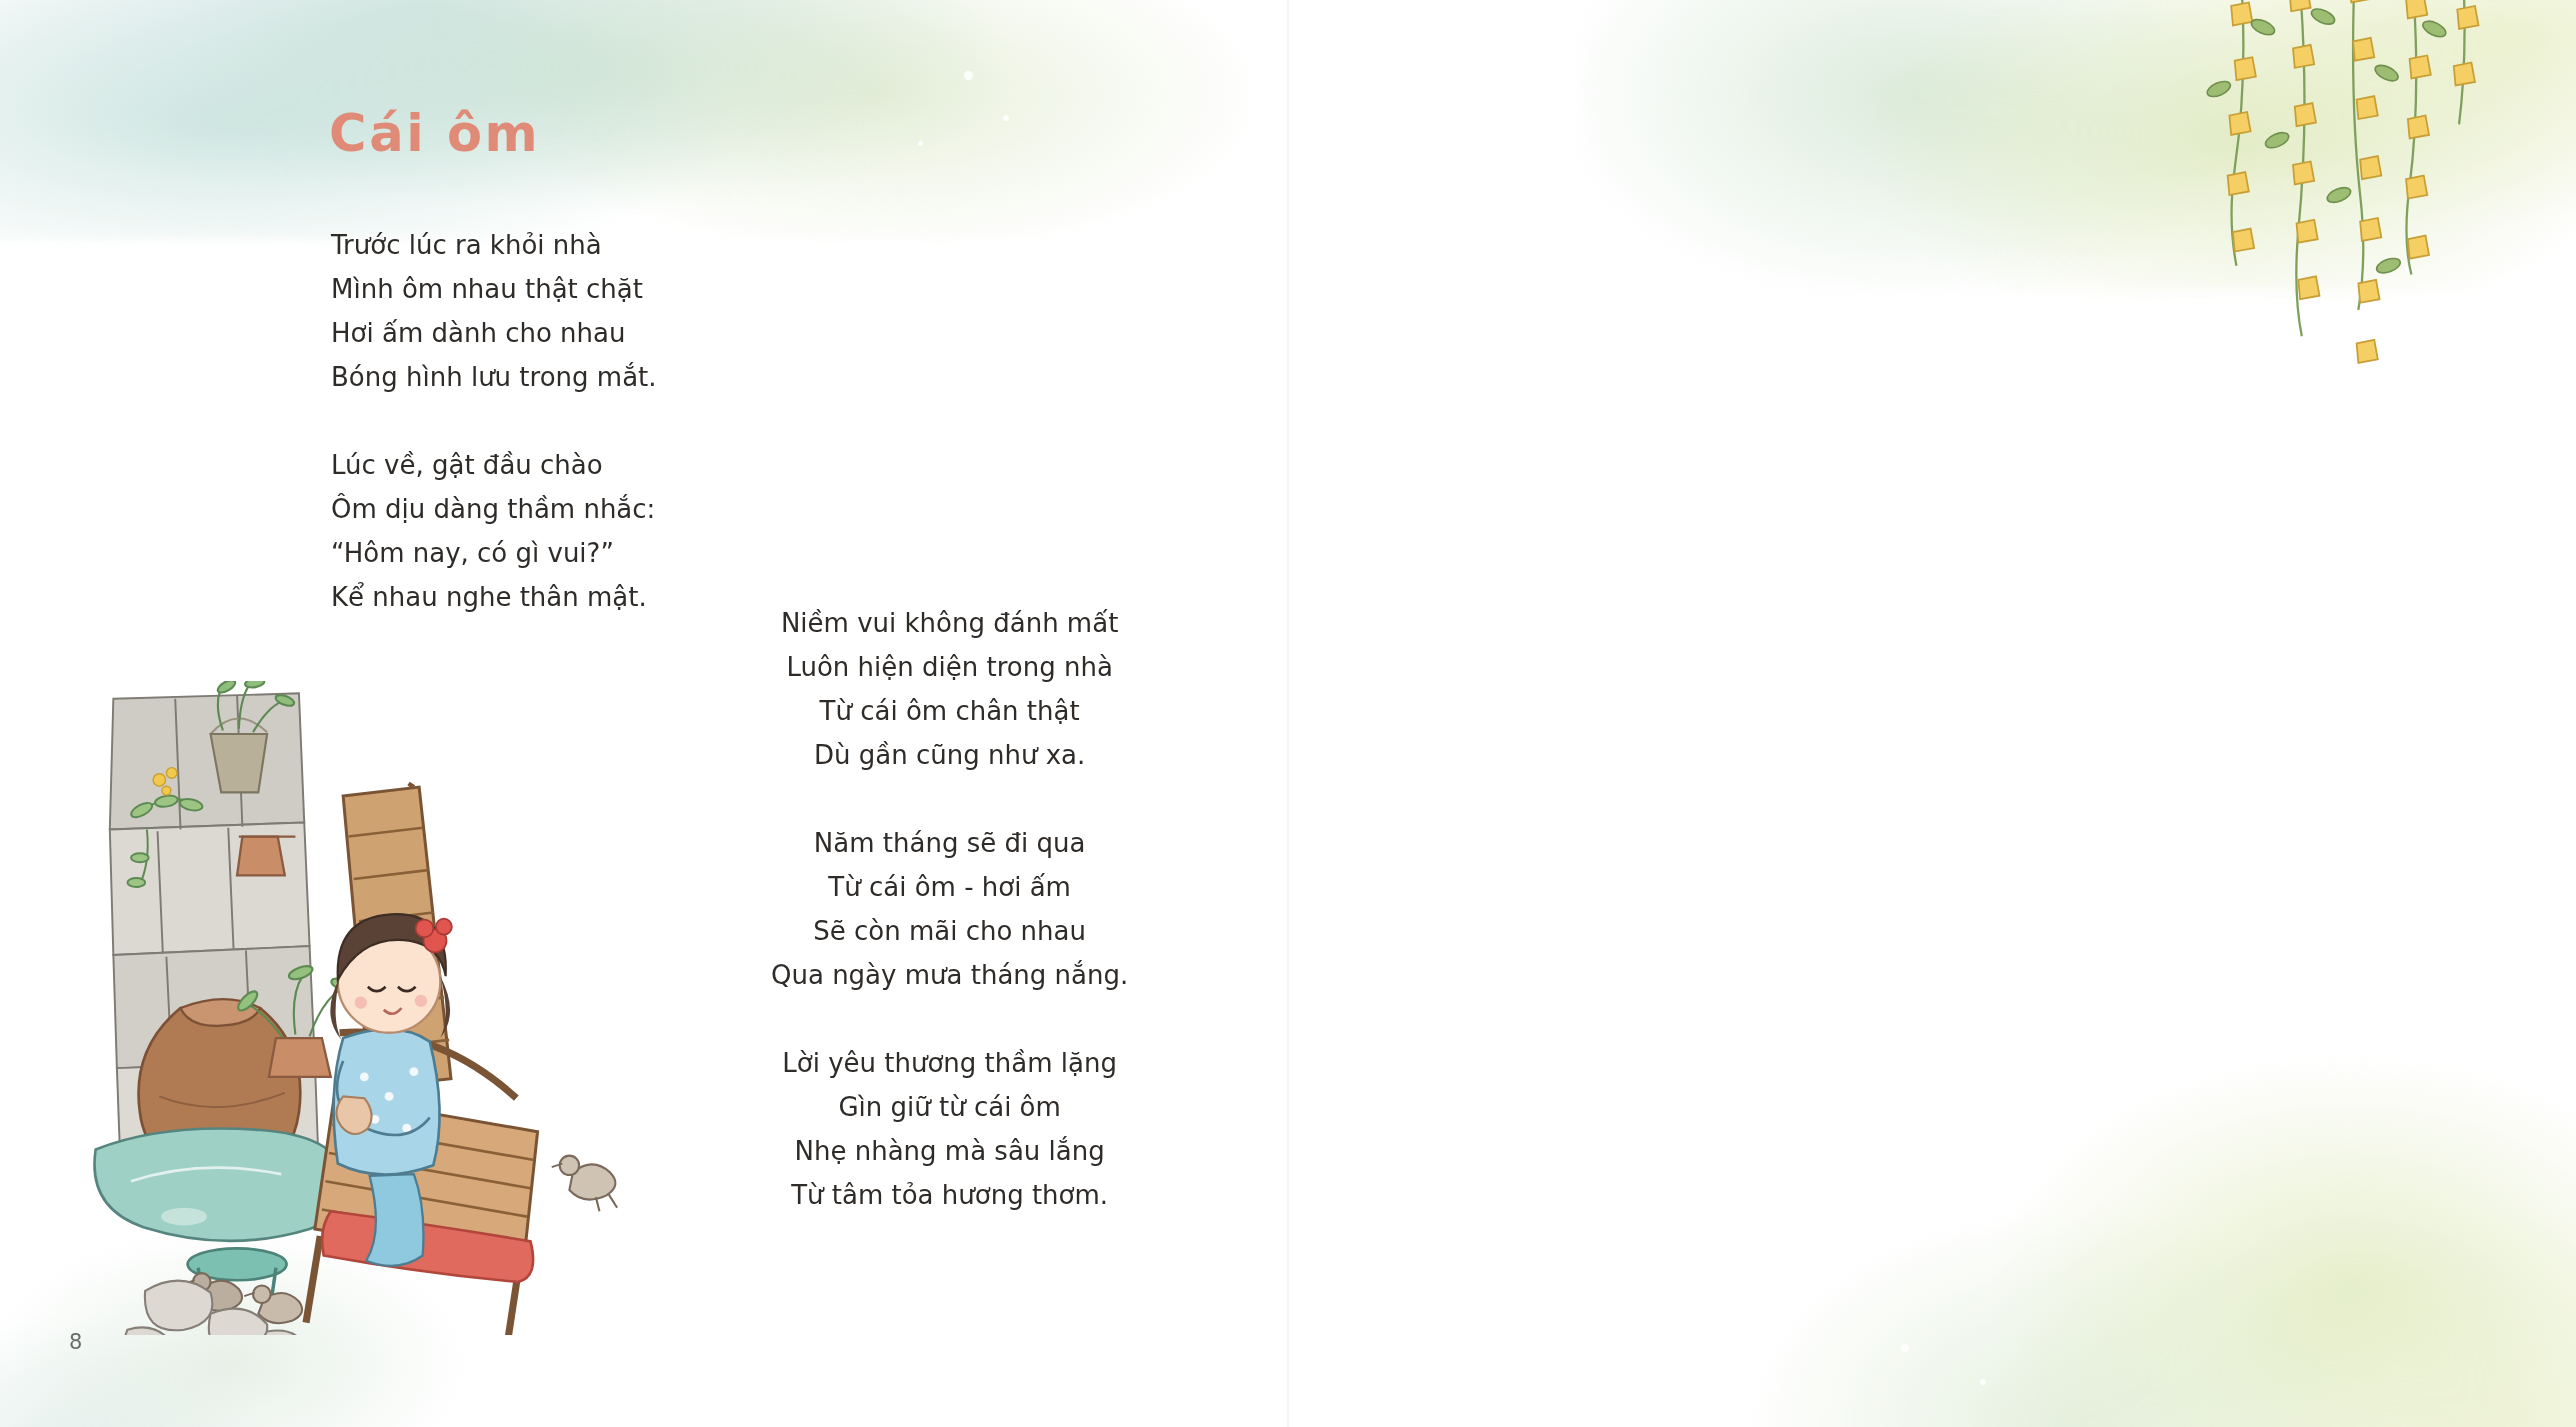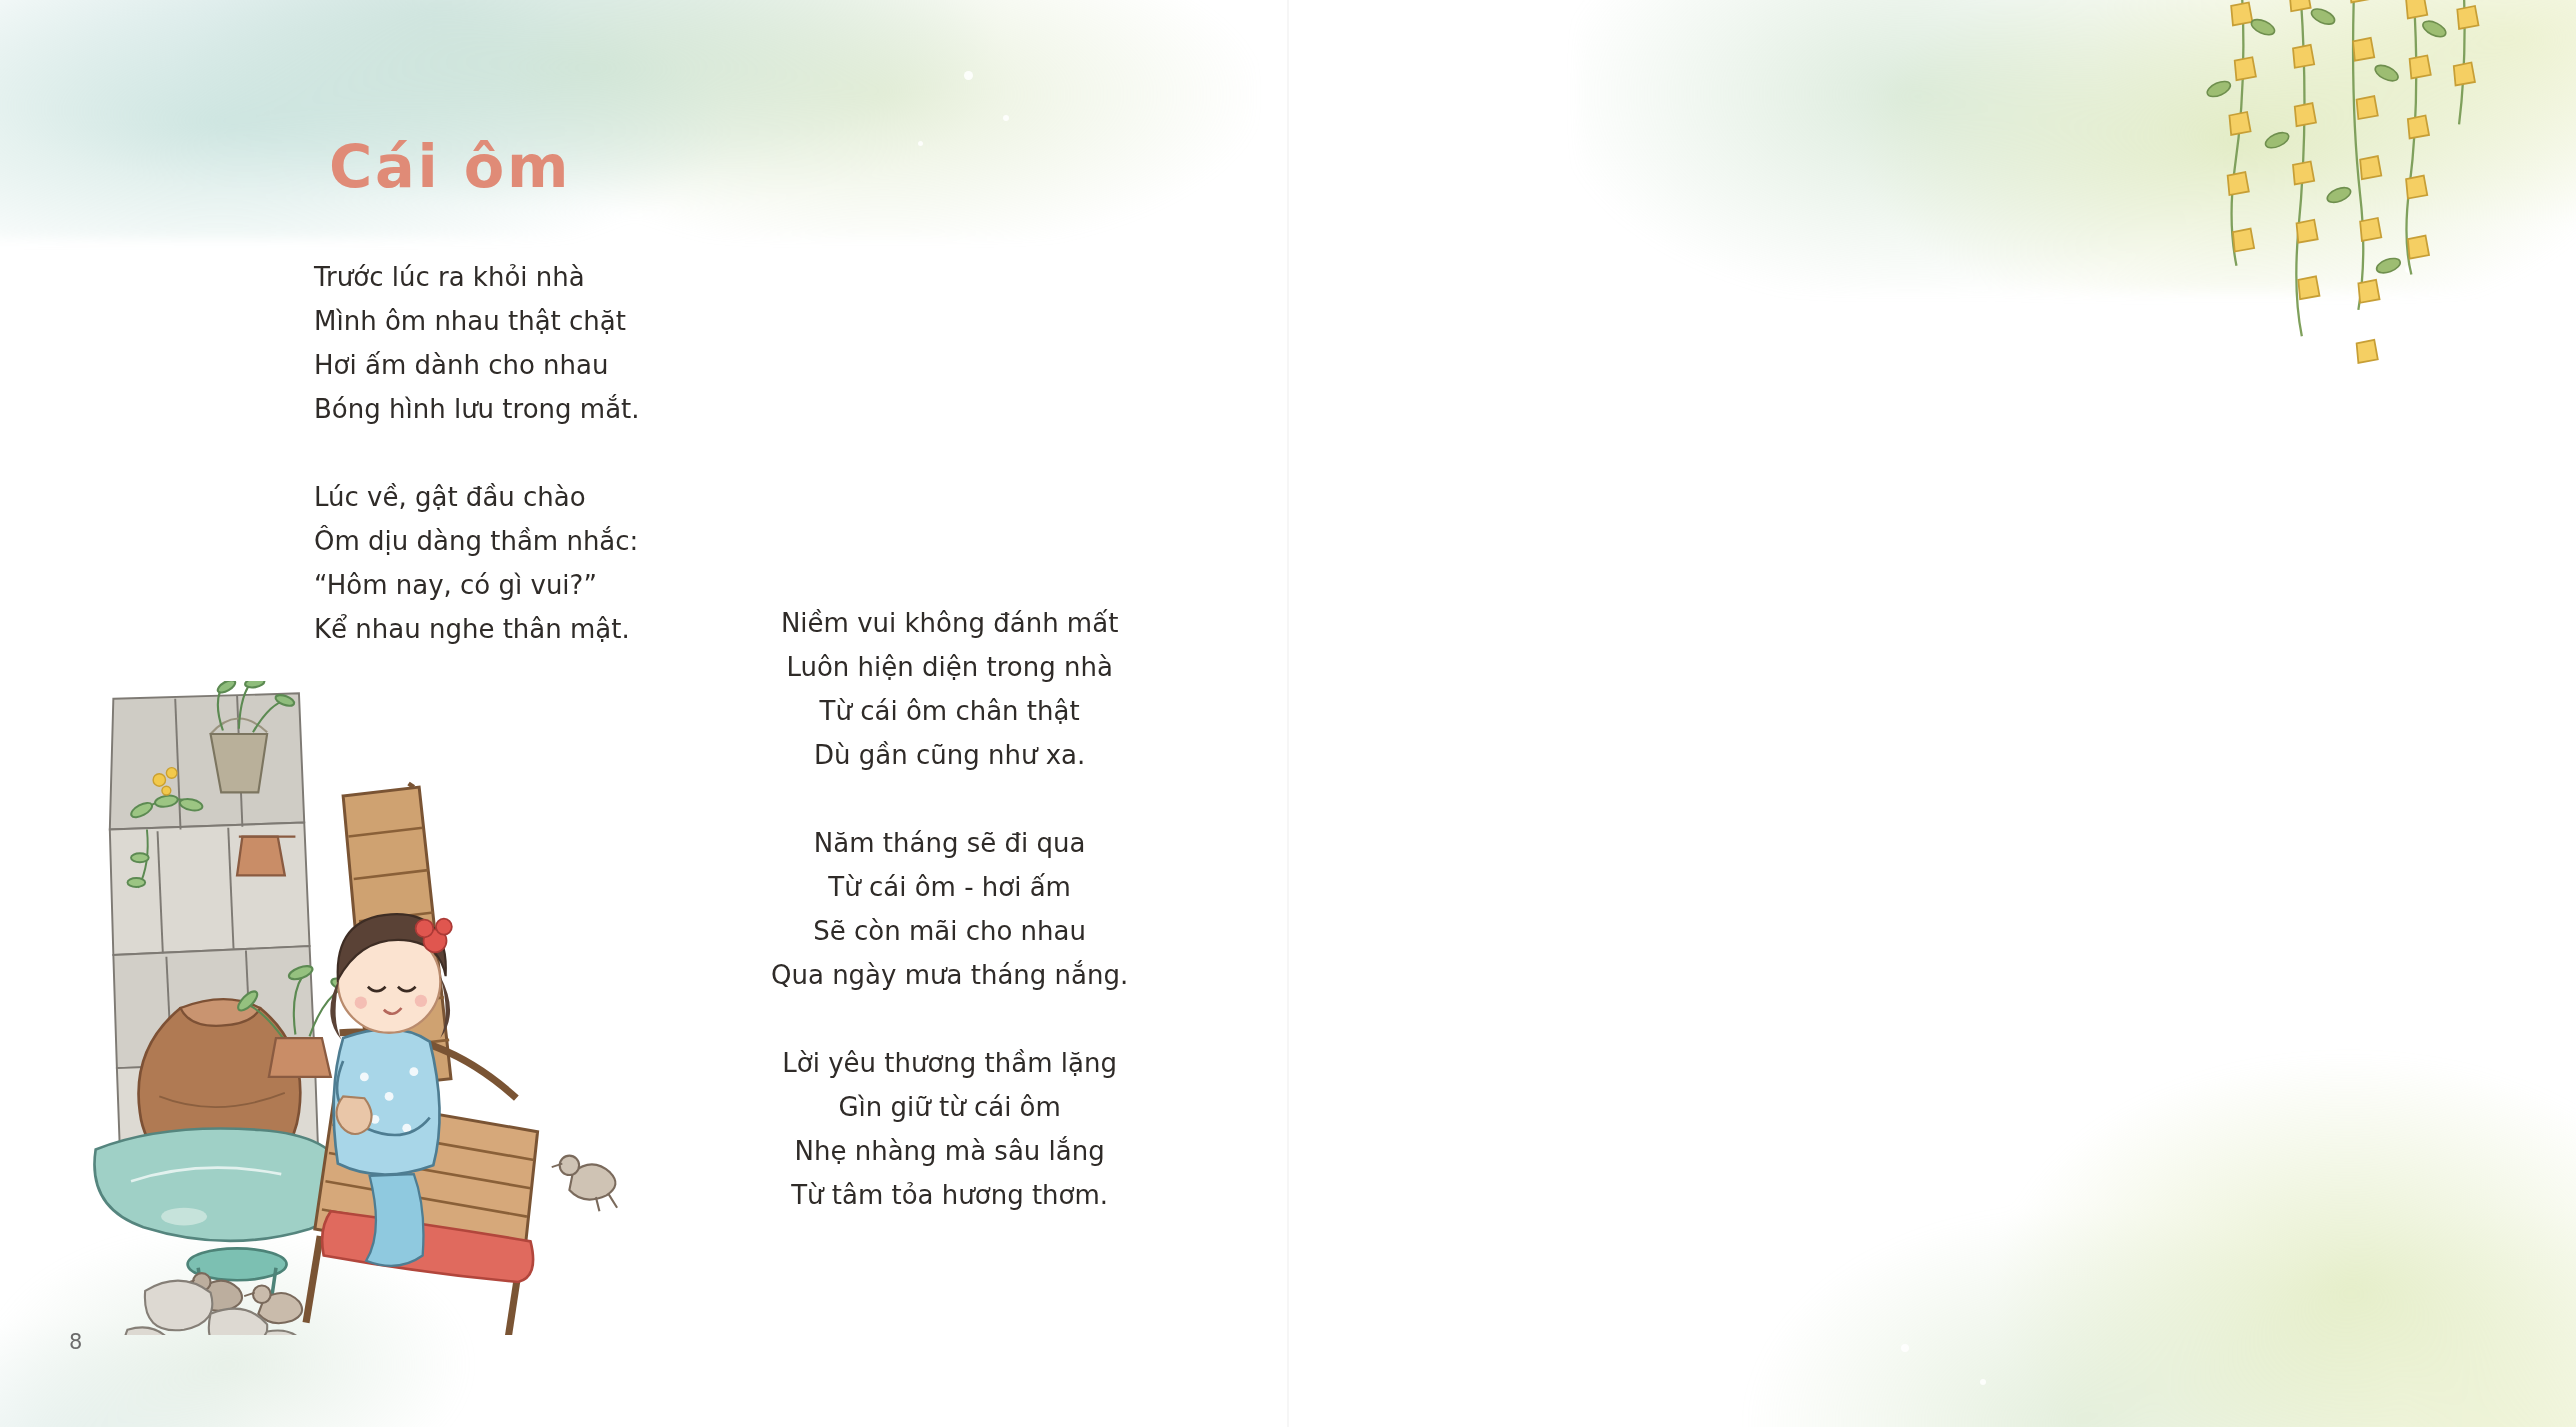--- a/index.html
+++ b/index.html
@@ -79,37 +79,36 @@
     width: 1288px;
   }
   .page-left { left: 0; }
   .page-right { left: 1288px; }
 
   .poem-title {
     position: absolute;
     font-family: "DejaVu Sans", sans-serif;
     font-weight: bold;
     letter-spacing: 2.7px;
-    font-size: 59px;
-    margin-top: 28px;
+    font-size: 51px;
   }
   .title-left {
     left: 329px; top: 104px;
     color: #e08b77;
   }
 
   .stanza-block {
     position: absolute;
     font-size: 26px;
     line-height: 44px;
     color: #2f2b28;
     white-space: pre-line;
   }
 
-  .col-left-a { left: 314px; top: 223px; margin-top: 32px; }
+  .col-left-a { left: 331px; top: 223px; }
   .col-left-b { left: 771px; top: 601px; text-align: center; }
 
   .page-number {
     position: absolute;
     font-size: 21px;
     color: #6b6b6b;
   }
   .pn-left { left: 69px; top: 1330px; }
 
   

